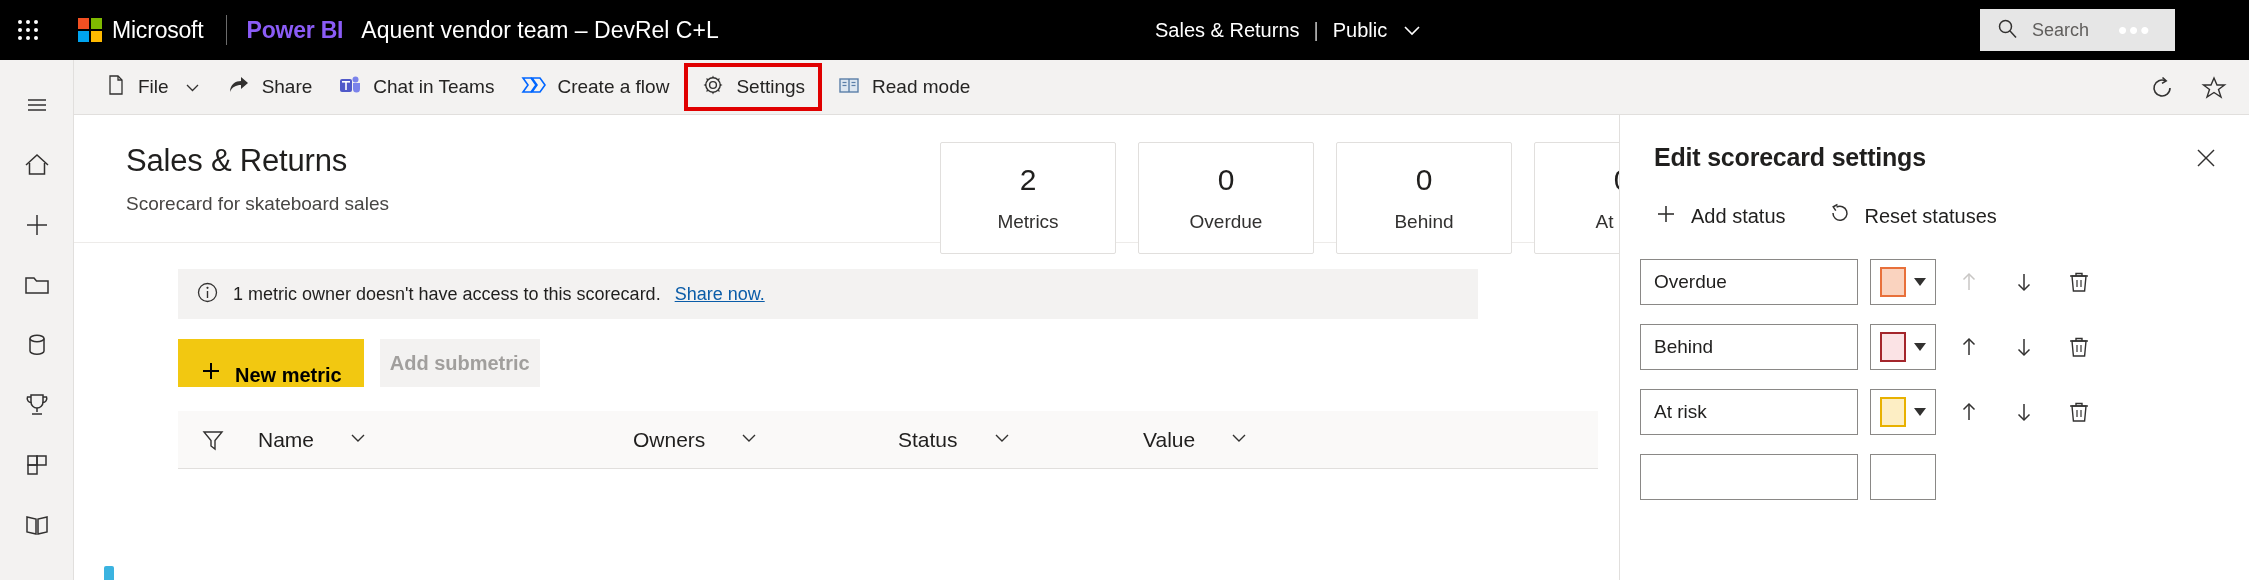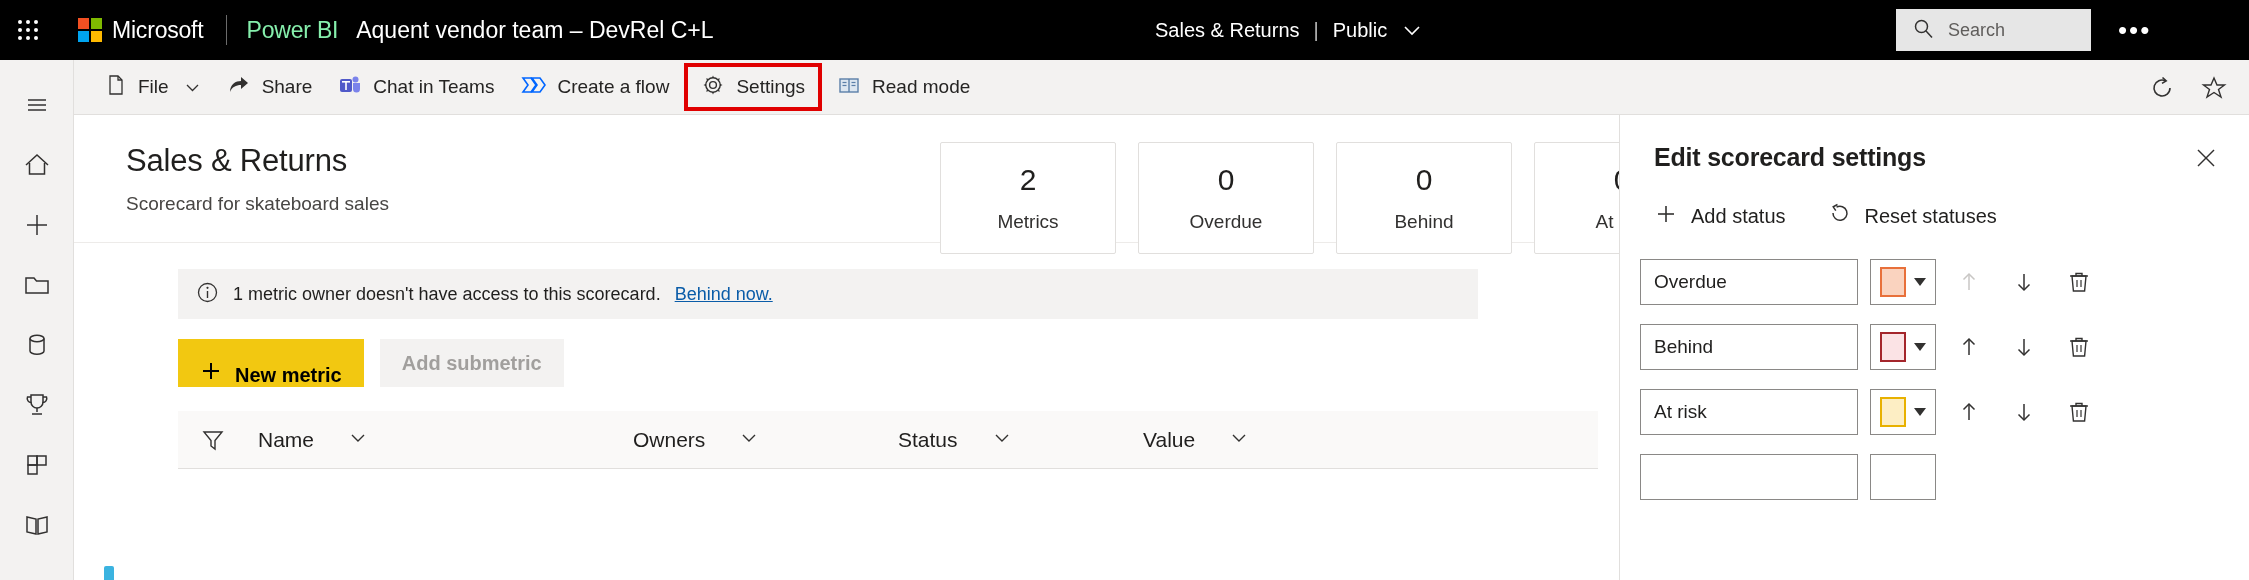--- a/index.html
+++ b/index.html
@@ -27,31 +27,31 @@
   .waffle-grid i { display: block; width: 4px; height: 4px; background: #fff; border-radius: 50%; }
   .ms-logo-wrap { display: flex; align-items: center; margin-left: 22px; }
   .ms-squares { display: grid; grid-template-columns: 11px 11px; grid-template-rows: 11px 11px; gap: 2px; }
   .ms-squares i { display: block; width: 11px; height: 11px; }
   .ms-squares i:nth-child(1) { background: #f25022; }
   .ms-squares i:nth-child(2) { background: #7fba00; }
   .ms-squares i:nth-child(3) { background: #00a4ef; }
   .ms-squares i:nth-child(4) { background: #ffb900; }
   .ms-word { color: #fff; font-size: 23px; margin-left: 10px; letter-spacing: -0.2px; }
   .tb-divider { width: 1px; height: 30px; background: #6b6b6b; margin: 0 20px 0 22px; }
-  .pbi-name { color: #86efac; font-size: 23px; font-weight: normal; letter-spacing: -0.2px; }
+  .pbi-name { color: #8b5cf6; font-size: 23px; font-weight: bold; letter-spacing: -0.2px; }
   .workspace-name { color: #fff; font-size: 23px; margin-left: 18px; font-weight: 400; }
   .topbar-center {
     position: absolute; left: 1155px; top: 0; height: 60px;
     display: flex; align-items: center; gap: 0;
   }
   .tc-item { color: #fff; font-size: 20px; }
   .tc-sep { color: #b9b9b9; font-size: 20px; margin: 0 14px; }
   .tc-chev { margin-left: 14px; display: inline-flex; }
   .searchbox {
-    position: absolute; left: 1896px; top: 9px; width: 195px; height: 42px;
+    position: absolute; left: 1980px; top: 9px; width: 195px; height: 42px;
     background: #e6e6e6; display: flex; align-items: center; padding-left: 17px; gap: 14px;
   }
   .search-ph { color: #605e5c; font-size: 18px; }
   .topbar-ellipsis {
     position: absolute; left: 2118px; top: 0; height: 60px; display: flex;
     align-items: center; color: #fff; font-size: 26px; letter-spacing: 2px; cursor: pointer;
   }
 
   
   .rail {
@@ -117,21 +117,21 @@
   .notice-text { font-size: 18px; color: #201f1e; }
   .notice-link { font-size: 18px; color: #0a5ca8; text-decoration: underline; cursor: pointer; }
 
   .btnrow { padding: 20px 0 0 104px; display: flex; gap: 16px; align-items: center; }
   .btn-primary {
     height: 48px; background: #f2c811; color: #000; font-size: 20px; font-weight: bold;
     display: flex; align-items: flex-end; gap: 13px; padding: 0 22px; border: none; cursor: pointer;
   }
   .btn-disabled {
     height: 48px; background: #f3f2f1; color: #a19f9d; font-size: 20px; font-weight: bold;
-    display: flex; align-items: center; padding: 0 22px; border: none; cursor: default;
+    display: flex; align-items: center; padding: 0 10px; border: none; cursor: default;
   }
 
   .table-head {
     margin: 24px 0 0 104px; width: 1420px; height: 58px;
     border-bottom: 1px solid #e1dfdd; background: #faf9f8;
     position: relative;
   }
   .th {
     position: absolute; top: 0; height: 58px; display: flex; align-items: center; gap: 34px;
     font-size: 21px; color: #201f1e; cursor: pointer;
@@ -426,21 +426,21 @@
     <div class="notice-wrap">
       <div class="notice">
         <span>
           <svg width="23" height="23" viewBox="0 0 23 23">
             <circle cx="11.5" cy="11.5" r="9" stroke="#323130" stroke-width="1.3" fill="none"></circle>
             <circle cx="11.5" cy="6.8" r="1.1" fill="#323130"></circle>
             <line x1="11.5" y1="10" x2="11.5" y2="17" stroke="#323130" stroke-width="1.4"></line>
           </svg>
         </span>
         <span class="notice-text">1 metric owner doesn't have access to this scorecard.</span>
-        <span class="notice-link">Behind now.</span>
+        <span class="notice-link">Share now.</span>
       </div>
     </div>
 
     <div class="btnrow">
       <button class="btn-primary">
         <span>
           <svg width="22" height="22" viewBox="0 0 22 22">
             <line x1="11" y1="3" x2="11" y2="19" stroke="#000" stroke-width="2"></line>
             <line x1="3" y1="11" x2="19" y2="11" stroke="#000" stroke-width="2"></line>
           </svg>

